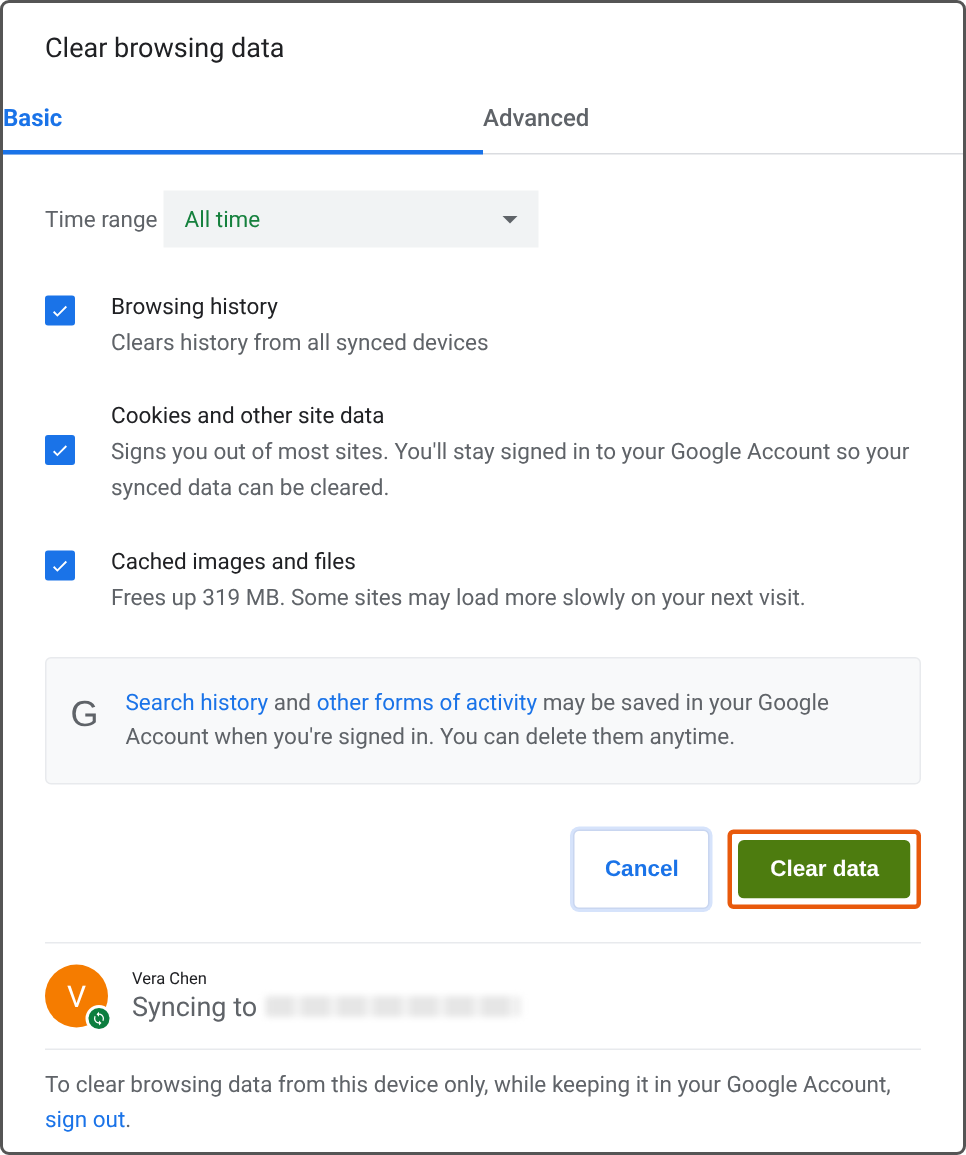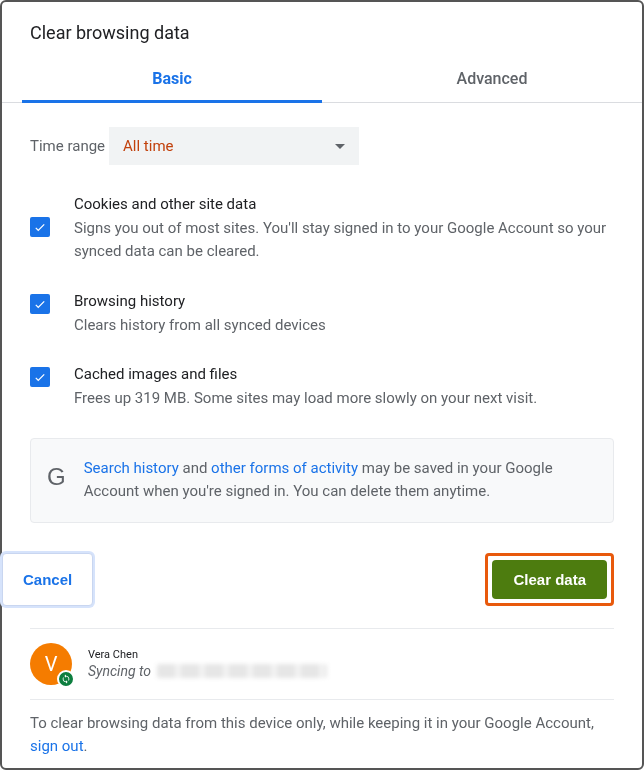--- a/index.html
+++ b/index.html
@@ -25,28 +25,26 @@
       color: #202124;
       padding: 20px 28px 14px 28px;
       font-weight: 400;
     }
     .tabs {
       display: flex;
       border-bottom: 1px solid #dadce0;
     }
     .tab {
       flex: 1;
-      text-align: center;
       padding: 12px 0 14px 0;
       font-size: 16px;
       color: #5f6368;
       cursor: pointer;
       position: relative;
       font-weight: 500;
-      margin-left: 20px;
     }
     .tab.active {
       color: #1a73e8;
       font-weight: 700;
     }
     .tab.active::after {
       content: '';
       position: absolute;
       bottom: -1px;
       left: 0;
@@ -66,21 +64,21 @@
     .time-label {
       font-size: 15px;
       color: #5f6368;
       margin-right: 4px;
     }
     .select {
       background: #f1f3f4;
       border: none;
       padding: 10px 14px;
       font-size: 15px;
-      color: #c2410c;
+      color: #15803d;
       width: 250px;
       display: flex;
       justify-content: space-between;
       align-items: center;
       cursor: pointer;
     }
     .caret {
       width: 0; height: 0;
       border-left: 5px solid transparent;
       border-right: 5px solid transparent;
@@ -138,21 +136,21 @@
       font-size: 15px;
       color: #5f6368;
       line-height: 1.55;
     }
     .info-text a, .link {
       color: #1a73e8;
       cursor: pointer;
     }
     .actions {
       display: flex;
-      justify-content: space-between;
+      justify-content: flex-end;
       gap: 12px;
       padding: 30px 28px 22px 0;
     }
     .btn {
       font-size: 15px;
       font-weight: 600;
       padding: 10px 20px;
       border-radius: 4px;
       cursor: pointer;
       border: 1px solid transparent;
@@ -198,21 +196,21 @@
       width: 18px; height: 18px;
       background: #0d7e3f;
       border: 2px solid #fff;
       border-radius: 50%;
       display: flex;
       align-items: center;
       justify-content: center;
     }
     .avatar-badge svg { width: 10px; height: 10px; }
     .profile-name { font-size: 11px; color: #202124; margin-bottom: 2px; }
-    .profile-sync { font-size: 14px; color: #5f6368; display: flex; align-items: center; gap: 6px; font-style: italic;}
+    .profile-sync { font-size: 18px; color: #5f6368; display: flex; align-items: center; gap: 6px;}
     .blur {
       width: 170px; height: 14px;
       background: repeating-linear-gradient(90deg, #e6e6e6 0 18px, #f2f2f2 18px 24px);
       filter: blur(2px);
       border-radius: 2px;
     }
     .footer-text {
       font-size: 15px;
       color: #5f6368;
       padding: 12px 28px 20px 28px;
@@ -232,41 +230,41 @@
 
   <div class="content">
     <div class="time-row">
       <span class="time-label">Time range</span>
       <div class="select">
         <span>All time</span>
         <span class="caret"></span>
       </div>
     </div>
 
+    <div class="option-row">
+      <div class="checkbox">
+        <svg viewBox="0 0 24 24">
+            <path fill="#fff" d="M9 16.2l-3.5-3.5L4 14.2l5 5 11-11-1.5-1.5z"></path>
+          </svg>
+      </div>
+      <div class="option-text">
+        <div class="opt-title">Browsing history</div>
+        <div class="opt-desc">Clears history from all synced devices</div>
+      </div>
+    </div>
+
     <div class="option-row mid">
       <div class="checkbox">
         <svg viewBox="0 0 24 24">
             <path fill="#fff" d="M9 16.2l-3.5-3.5L4 14.2l5 5 11-11-1.5-1.5z"></path>
           </svg>
       </div>
       <div class="option-text">
         <div class="opt-title">Cookies and other site data</div>
         <div class="opt-desc">Signs you out of most sites. You'll stay signed in to your Google Account so your synced data can be cleared.</div>
-      </div>
-    </div>
-
-    <div class="option-row">
-      <div class="checkbox">
-        <svg viewBox="0 0 24 24">
-            <path fill="#fff" d="M9 16.2l-3.5-3.5L4 14.2l5 5 11-11-1.5-1.5z"></path>
-          </svg>
-      </div>
-      <div class="option-text">
-        <div class="opt-title">Browsing history</div>
-        <div class="opt-desc">Clears history from all synced devices</div>
       </div>
     </div>
 
     <div class="option-row">
       <div class="checkbox">
         <svg viewBox="0 0 24 24">
             <path fill="#fff" d="M9 16.2l-3.5-3.5L4 14.2l5 5 11-11-1.5-1.5z"></path>
           </svg>
       </div>
       <div class="option-text">

